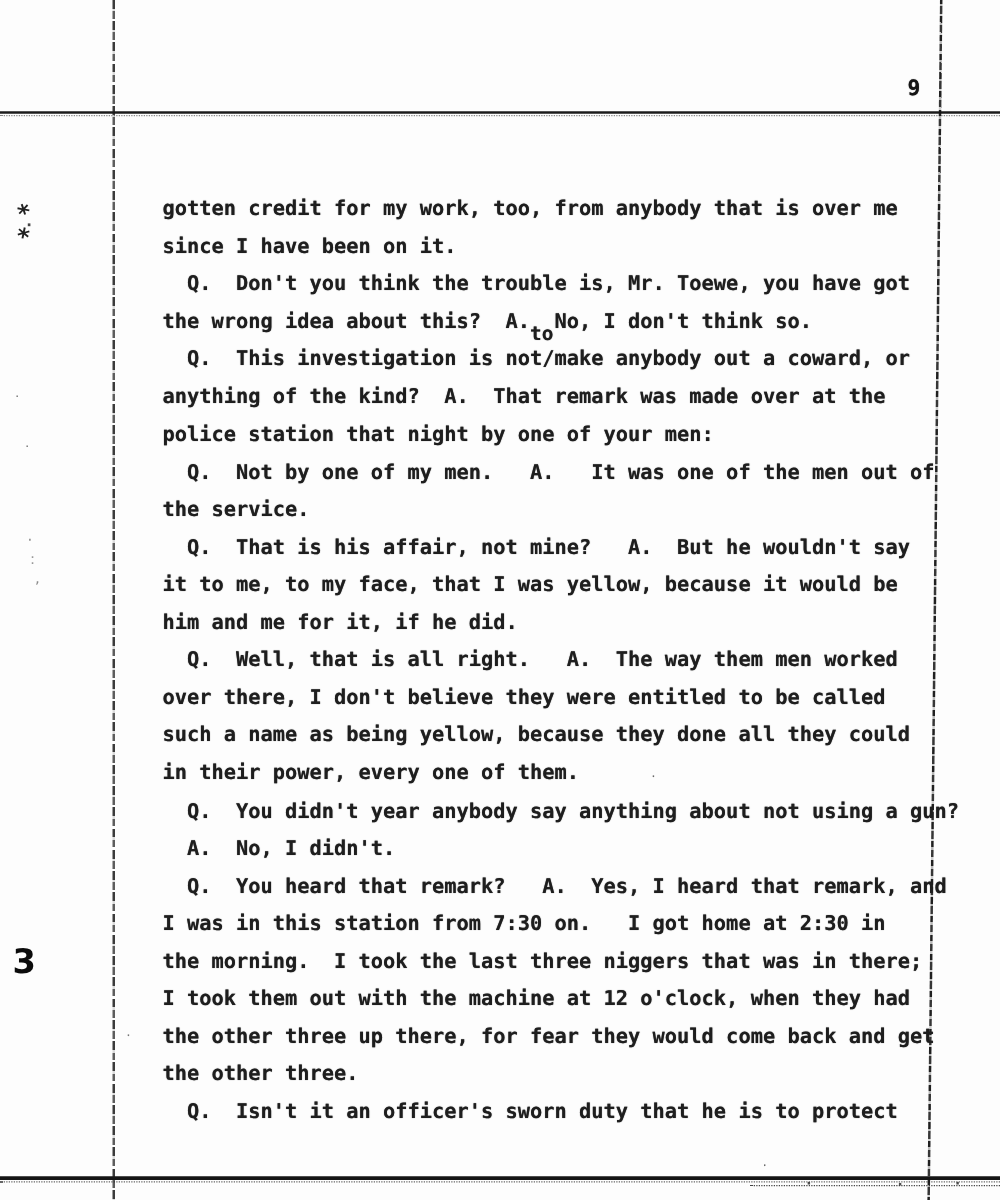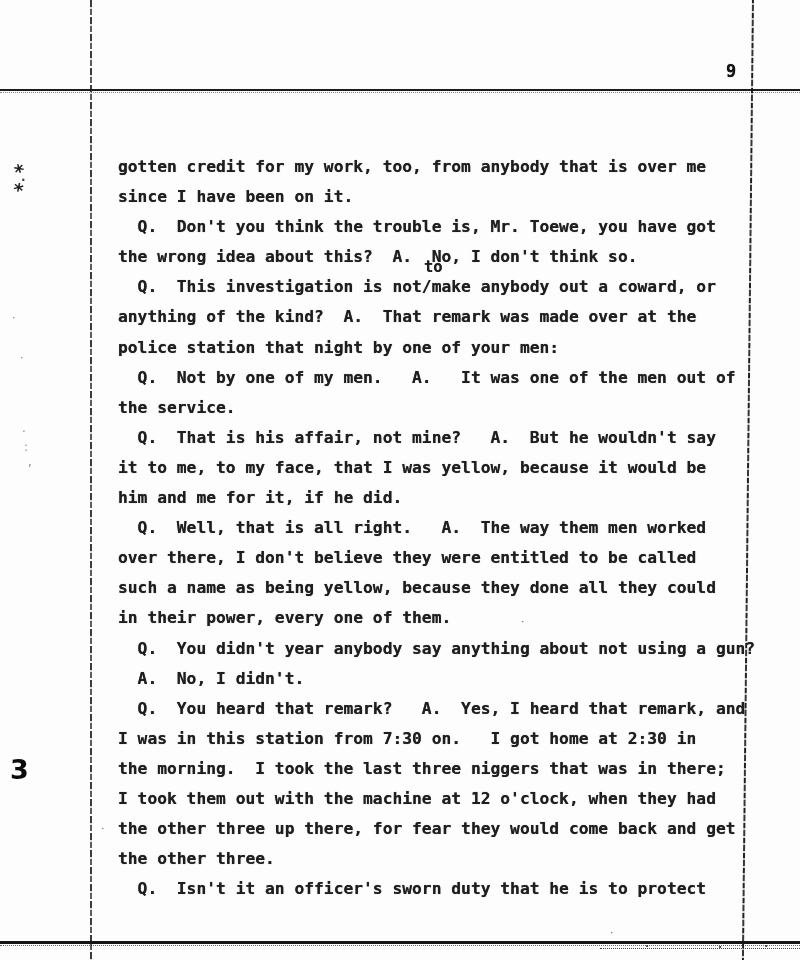--- a/index.html
+++ b/index.html
@@ -22,21 +22,21 @@
       rgba(25,25,25,.85) 0 7px, rgba(25,25,25,.15) 7px 9px, rgba(25,25,25,.7) 9px 15px, rgba(25,25,25,0) 15px 17px);
   }
   .vrule.right {
     left:752px; width:2px; top:-2px;
     transform:rotate(0.6deg); transform-origin:top center;
     background:repeating-linear-gradient(to bottom,
       rgba(20,20,20,.95) 0 5px, rgba(20,20,20,.3) 5px 7px, rgba(20,20,20,.85) 7px 13px, rgba(20,20,20,.2) 13px 15px);
   }
   
   .text-block {
-    position:absolute; left:118px; top:152px;
+    position:absolute; left:130px; top:152px;
     font-size:16.3px; font-weight:700; line-height:30.1px;
     color:#1e1e1e; white-space:pre;
     text-shadow:0 0 0.7px rgba(30,30,30,.8);
   }
   .text-block .line { height:30.1px; white-space:pre; }
   .insertion {
     position:absolute; left:424px; top:258px;
     font-size:15.5px; font-weight:700; color:#1e1e1e;
     text-shadow:0 0 0.6px rgba(30,30,30,.8);
   }

